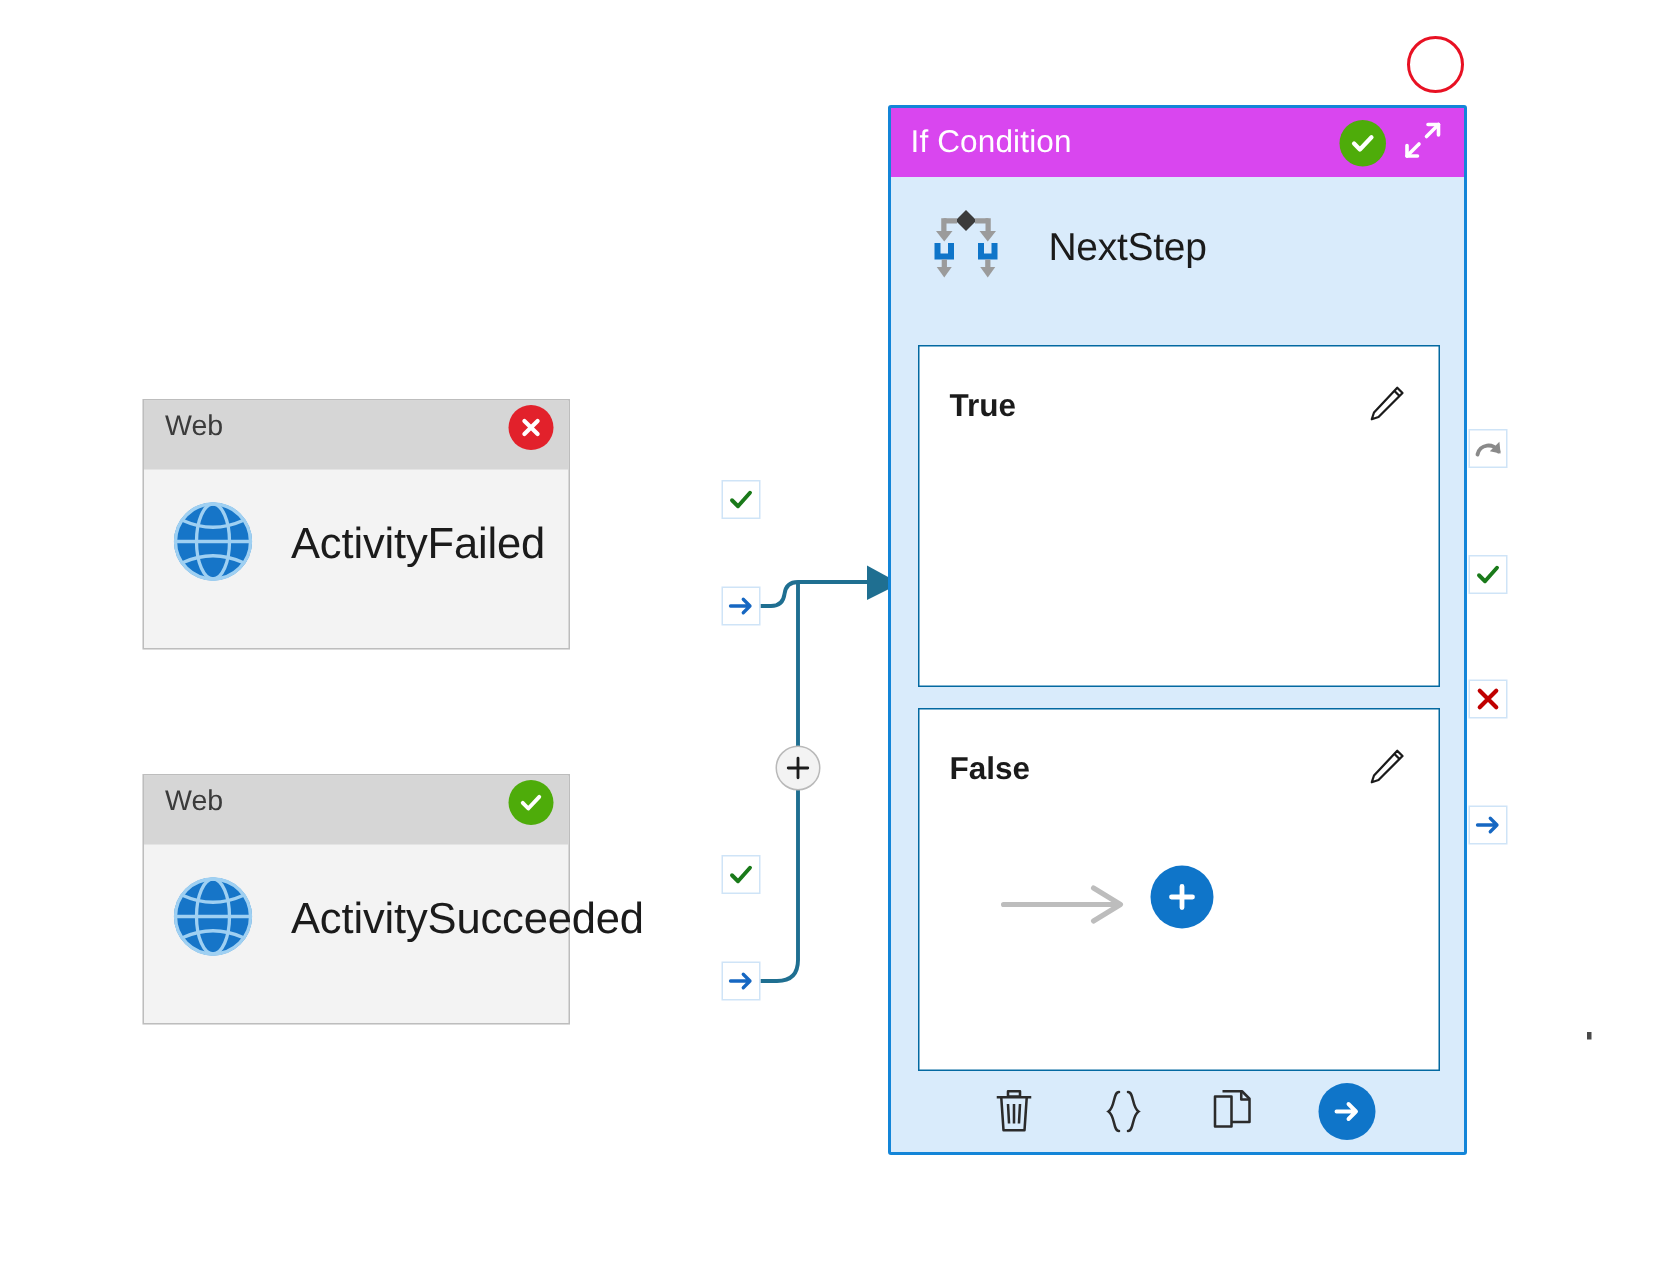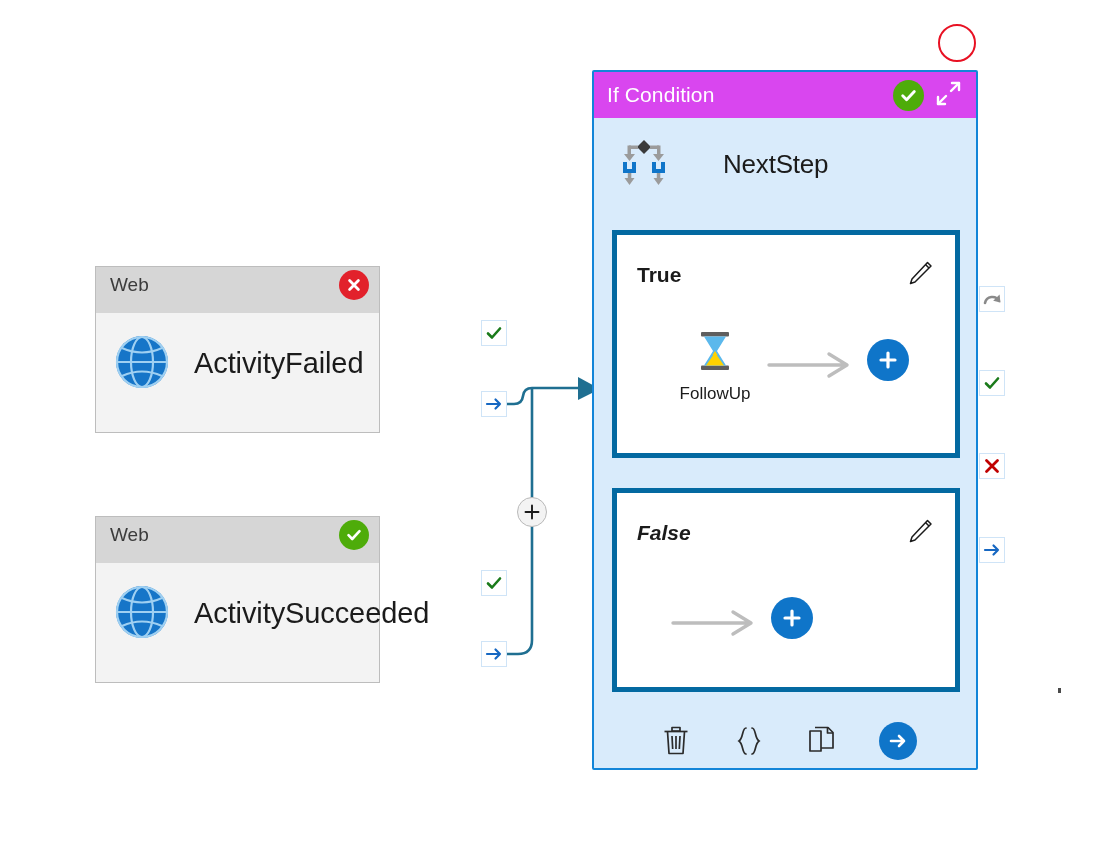--- a/index.html
+++ b/index.html
@@ -107,36 +107,35 @@
     align-items: center;
     gap: 8px;
   }
 
   .cond-step {
     display: flex;
     align-items: center;
     height: 92px;
     padding-left: 21px;
     box-sizing: border-box;
-    gap: 24px;
   }
   .cond-step-name {
     font-size: 26px;
     color: #1b1b1b;
     margin-left: 26px;
     letter-spacing: -0.2px;
   }
 
   
   .branch {
     position: absolute;
     left: 18px;
     width: 348px;
     background: #ffffff;
-    border: 5px solid #0369a1;
+    border: 1px solid #0369a1;
     box-sizing: border-box;
   }
   .branch-title {
     position: absolute;
     left: 20px; top: 28px;
     font-size: 21px;
     font-weight: bold;
     color: #1b1b1b;
   }
   .pencil {
@@ -376,47 +375,23 @@
     <div class="branch" style="top:158px; height:228px;">
       <span class="branch-title">True</span>
       <span class="pencil">
         <svg width="30" height="30" viewBox="0 0 30 30">
           <g stroke="#1b1b1b" stroke-width="1.5" fill="none" stroke-linejoin="round">
             <path d="M22.5 3.5 L26 7 L10 23 L5.5 24.5 L7 20 Z"></path>
             <path d="M20.5 5.5 L24 9"></path>
           </g>
         </svg>
       </span>
-      <div class="branch-flow">
-        <div class="branch-node">
-          <span>
-            <svg width="44" height="44" viewBox="0 0 44 44">
-              <rect x="8" y="3" width="28" height="4.5" rx="1" fill="#5e5e5e"></rect>
-              <rect x="8" y="36.5" width="28" height="4.5" rx="1" fill="#5e5e5e"></rect>
-              <path d="M11 7.5 L33 7.5 L24 22 L33 36.5 L11 36.5 L20 22 Z" fill="#5bb8ec"></path>
-              <path d="M13 36.5 L31 36.5 L22 23.5 Z" fill="#ffd200"></path>
-              <path d="M22 22 L24.5 26 L19.5 26 Z" fill="#ffd200"></path>
-            </svg>
-          </span>
-          <div class="branch-node-label">FollowUp</div>
-        </div>
-        <span class="flow-arrow">
-          <svg width="88" height="28" viewBox="0 0 88 28">
-            <path d="M2 14 L78 14 M62 3 L80 14 L62 25" stroke="#bdbdbd" stroke-width="3.4" fill="none" stroke-linecap="round" stroke-linejoin="round"></path>
-          </svg>
-        </span>
-        <span class="plus-btn">
-          <svg width="22" height="22" viewBox="0 0 22 22">
-            <path d="M11 4 L11 18 M4 11 L18 11" stroke="#ffffff" stroke-width="3.2" stroke-linecap="round"></path>
-          </svg>
-        </span>
-      </div>
-    </div>
-
-    <div class="branch" style="top:416px; height:204px;font-style:italic;">
+    </div>
+
+    <div class="branch" style="top:400px; height:242px;">
       <span class="branch-title">False</span>
       <span class="pencil">
         <svg width="30" height="30" viewBox="0 0 30 30">
           <g stroke="#1b1b1b" stroke-width="1.5" fill="none" stroke-linejoin="round">
             <path d="M22.5 3.5 L26 7 L10 23 L5.5 24.5 L7 20 Z"></path>
             <path d="M20.5 5.5 L24 9"></path>
           </g>
         </svg>
       </span>
       <div class="branch-flow">

